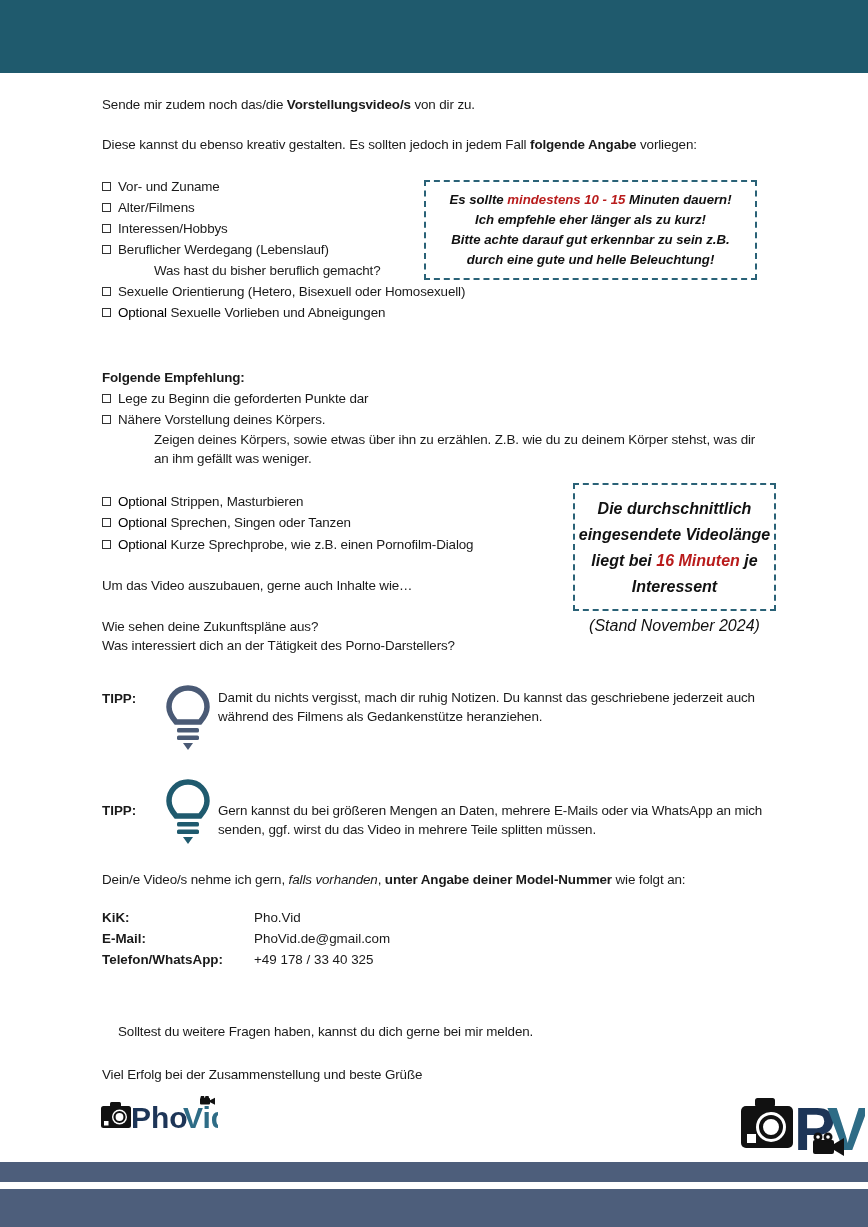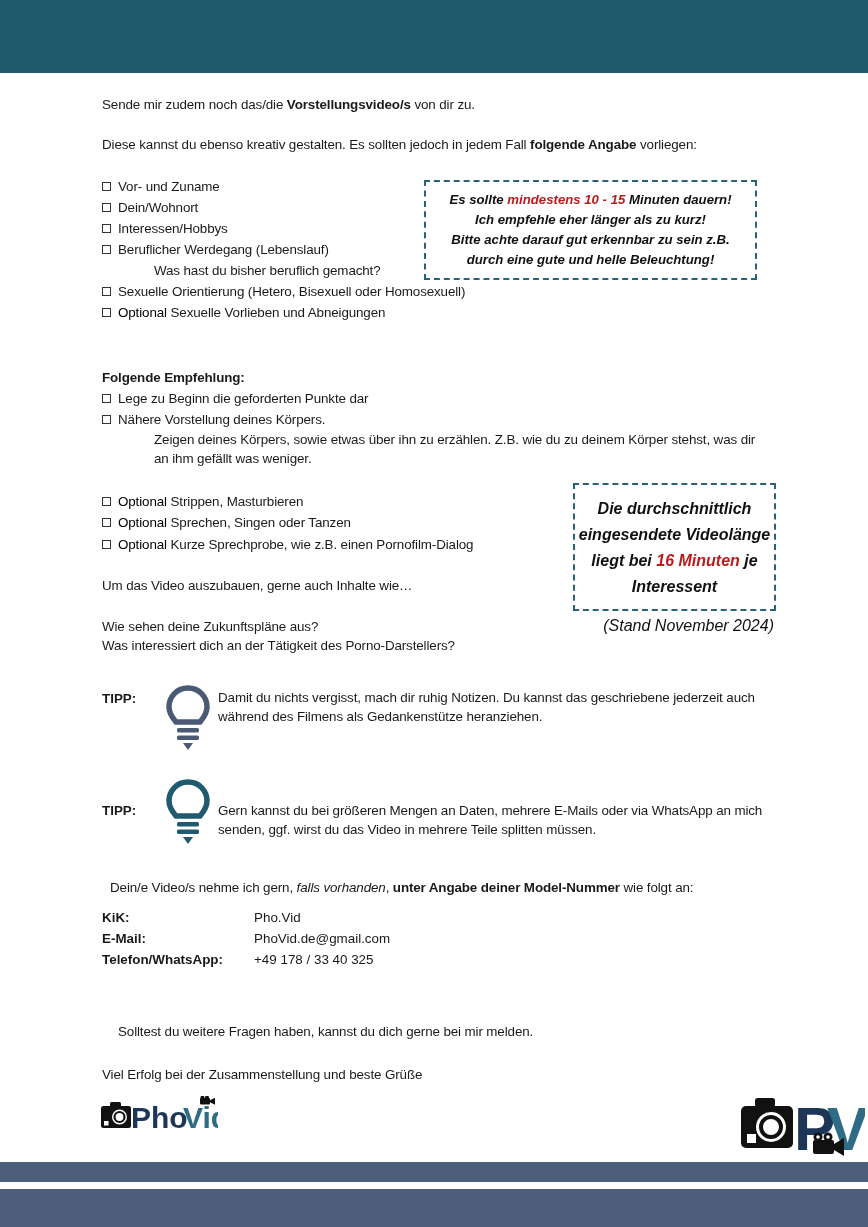--- a/index.html
+++ b/index.html
@@ -122,21 +122,20 @@
     width: 203px;
     height: 128px;
     font-size: 16px;
     line-height: 1.62;
     padding-top: 11px;
   }
   #callout-average .stand {
     display: block;
     margin-top: 13px;
     font-weight: normal;
-    text-align: right;
   }
 
   
   .tip {
     position: absolute;
     display: flex;
     align-items: flex-start;
   }
   .tip-label {
     font-size: 13.4px;
@@ -203,21 +202,21 @@
 
     <p class="para">
       <span>Diese kannst du ebenso kreativ gestalten. Es sollten jedoch in jedem Fall </span><b>folgende Angabe</b><span> vorliegen:</span>
     </p>
 
     <div class="check-list">
       <div class="check-row">
         <span class="cbox"></span><span>Vor- und Zuname</span>
       </div>
       <div class="check-row">
-        <span class="cbox"></span><span>Dein/Wohnort</span>
+        <span class="cbox"></span><span>Alter/Filmens</span>
       </div>
       <div class="check-row">
         <span class="cbox"></span><span>Interessen/Hobbys</span>
       </div>
       <div class="check-row">
         <span class="cbox"></span><span>Beruflicher Werdegang (Lebenslauf)</span>
       </div>
       <div class="sub-line">Was hast du bisher beruflich gemacht?</div>
       <div class="check-row">
         <span class="cbox"></span><span>Sexuelle Orientierung (Hetero, Bisexuell oder Homosexuell)</span>
@@ -298,21 +297,21 @@
       <svg width="48" height="72" viewBox="0 0 48 72">
         <path d="M24 5 C13 5 5 13.5 5 24 C5 31 9 35.5 12 39 L36 39 C39 35.5 43 31 43 24 C43 13.5 35 5 24 5 Z" fill="none" stroke="#1f5a6e" stroke-width="5.5"></path>
         <rect x="13" y="45" width="22" height="4.6" rx="1.6" fill="#1f5a6e"></rect>
         <rect x="13" y="52.5" width="22" height="4.6" rx="1.6" fill="#1f5a6e"></rect>
         <path d="M19 60 L29 60 L24 67 Z" fill="#1f5a6e"></path>
       </svg>
     </div>
     <div class="tip-text">Gern kannst du bei größeren Mengen an Daten, mehrere E-Mails oder via WhatsApp an mich senden, ggf. wirst du das Video in mehrere Teile splitten müssen.</div>
   </div>
 
-  <p class="para" style="position:absolute;left:102px;top:871px;width:680px;margin:8px">
+  <p class="para" style="position:absolute;left:102px;top:871px;width:680px;margin:0">
     <span>Dein/e Video/s nehme ich gern, </span><i>falls vorhanden</i><span>, </span><b>unter Angabe deiner Model-Nummer</b><span> wie folgt an:</span>
   </p>
 
   <div class="contact">
     <div class="contact-row">
       <span class="contact-key">KiK:</span>
       <span>Pho.Vid</span>
     </div>
     <div class="contact-row">
       <span class="contact-key">E-Mail:</span>

